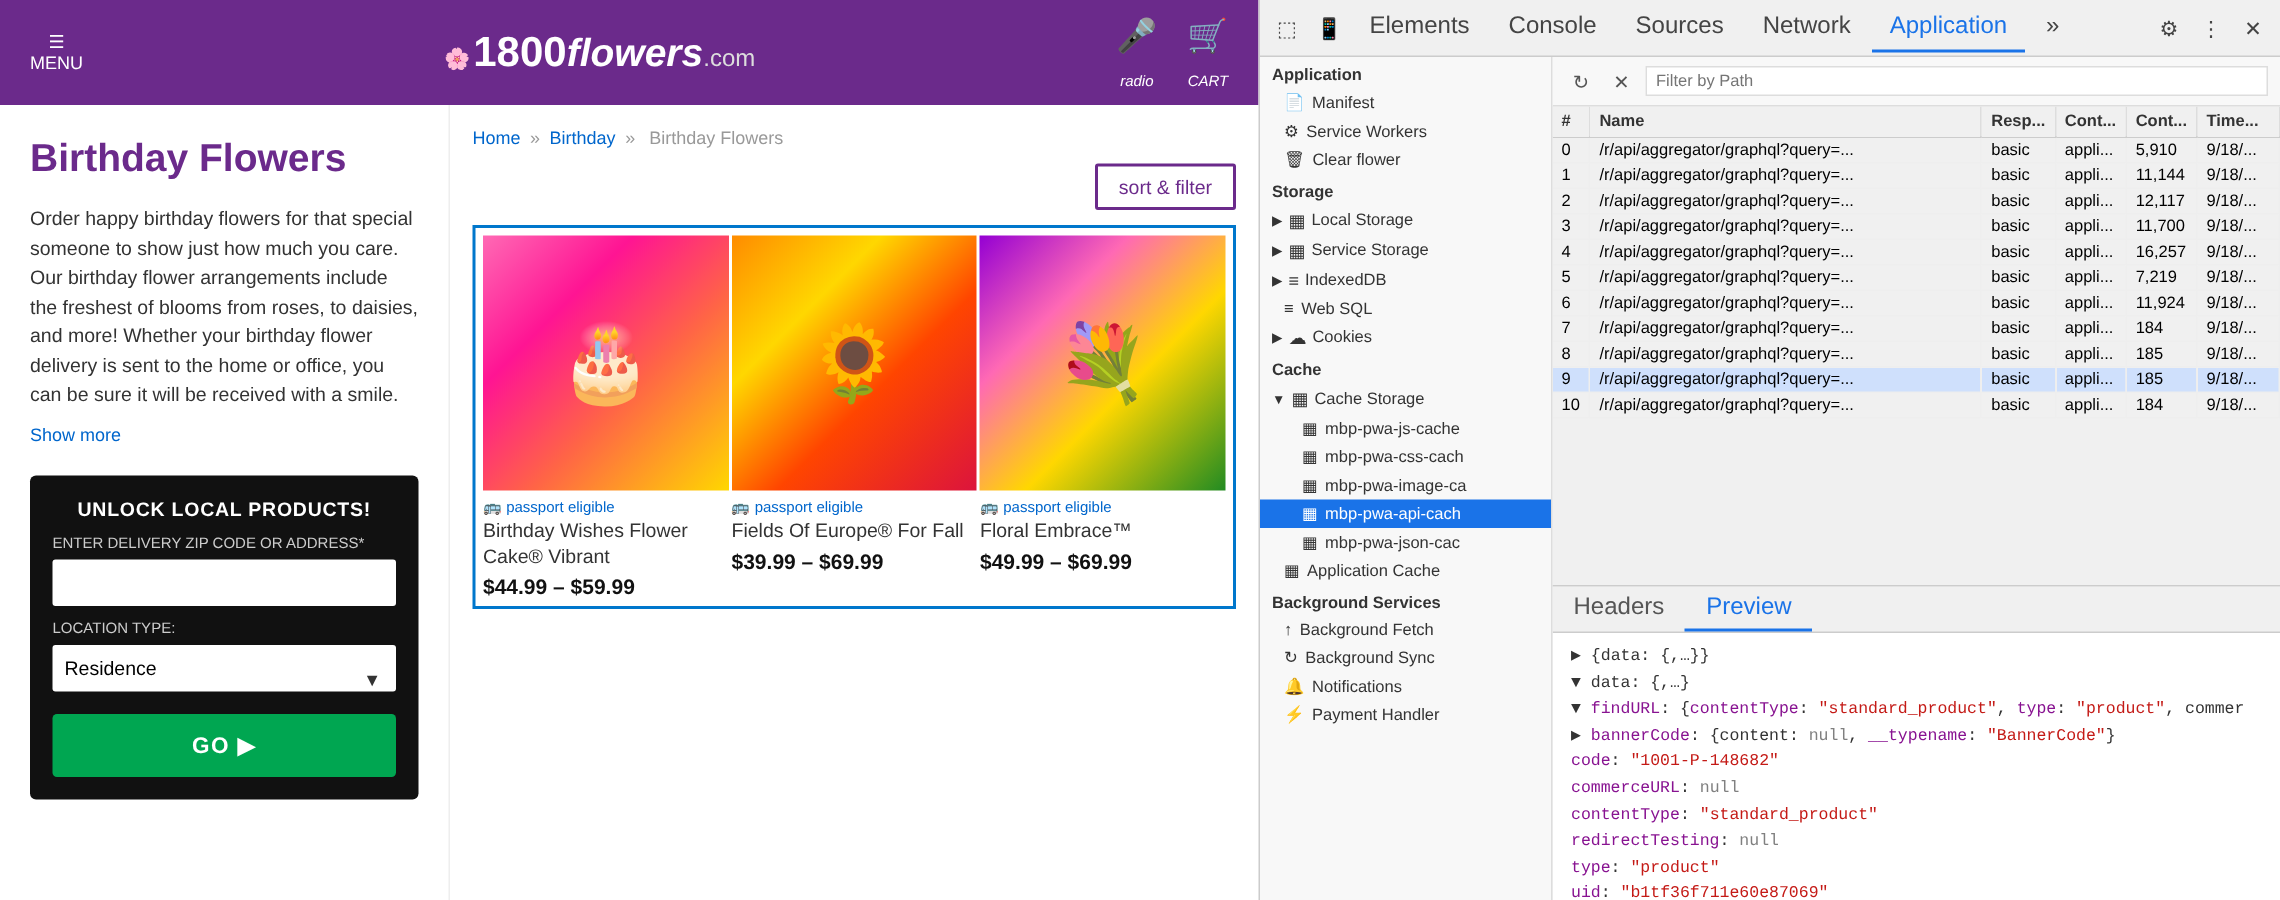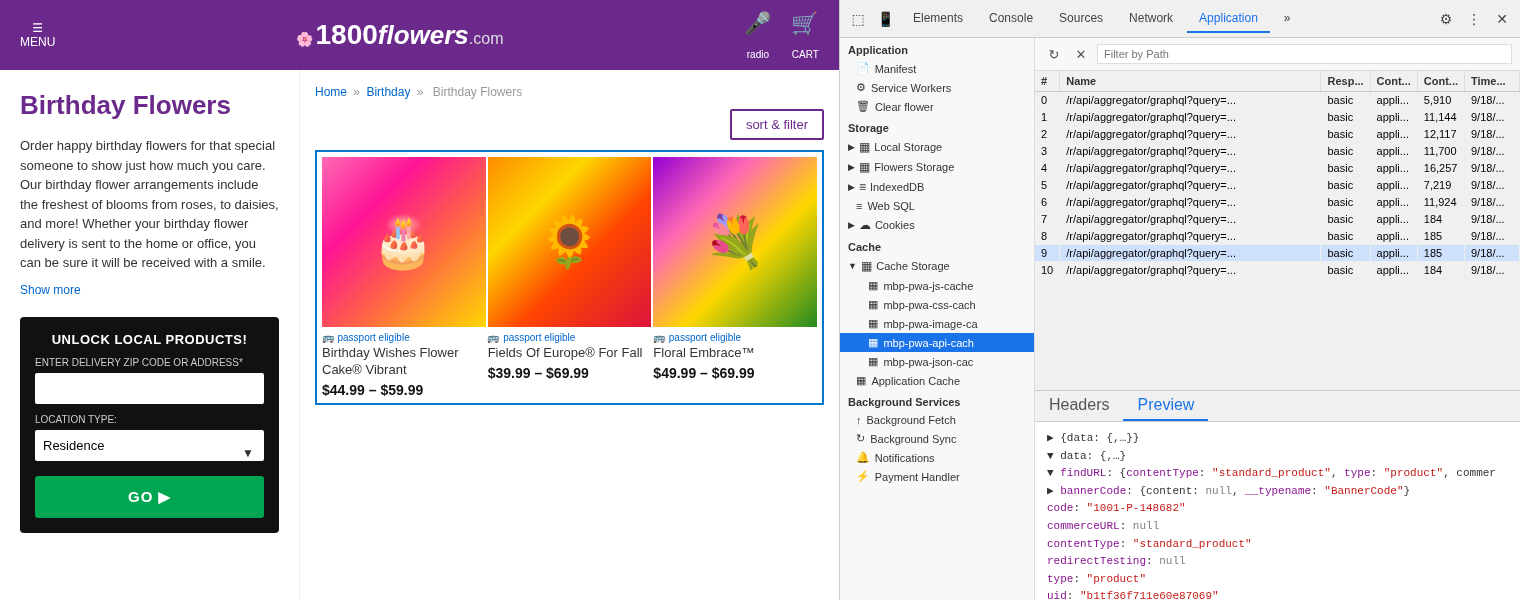--- a/index.html
+++ b/index.html
@@ -22,21 +22,21 @@
       padding: 8px 20px;
       display: flex;
       align-items: center;
       justify-content: space-between;
       min-height: 70px;
     }
     .header-left { display: flex; flex-direction: column; align-items: center; cursor: pointer; }
     .header-logo { display: flex; align-items: center; flex-direction: column; }
     .header-right { display: flex; align-items: center; gap: 20px; }
     .header-icon { display: flex; flex-direction: column; align-items: center; color: white; cursor: pointer; }
-    .header-icon span { font-size: 10px; margin-top: 12px; }
+    .header-icon span { font-size: 10px; margin-top: 12px; font-style: italic; }
     .mic-icon, .cart-icon { font-size: 22px; }
 
     
     .site-content {
       flex: 1;
       display: flex;
       overflow: hidden;
     }
 
     
@@ -203,21 +203,21 @@
     }
     .dt-icon-btn {
       width: 26px; height: 26px;
       border: none; background: none;
       cursor: pointer; border-radius: 3px;
       display: flex; align-items: center; justify-content: center;
       font-size: 14px; color: #444;
     }
     .dt-tab {
       padding: 6px 12px;
-      font-size: 12px;
+      font-size: 16px;
       cursor: pointer;
       border: none;
       background: none;
       color: #444;
       border-bottom: 2px solid transparent;
       white-space: nowrap;
     }
     .dt-tab.active { color: #1a73e8; border-bottom: 2px solid #1a73e8; }
     .dt-spacer { flex: 1; }
     .dt-right-icons { display: flex; gap: 2px; }
@@ -530,21 +530,21 @@
 
       <div class="app-section-title">Storage</div>
       <div class="app-group-header">
         <span class="chevron">▶</span>
         <span style="font-size:12px;">▦</span>
         <span>Local Storage</span>
       </div>
       <div class="app-group-header">
         <span class="chevron">▶</span>
         <span style="font-size:12px;">▦</span>
-        <span>Flowers Storage</span>
+        <span>Service Storage</span>
       </div>
       <div class="app-group-header">
         <span class="chevron">▶</span>
         <span style="font-size:12px;">≡</span>
         <span>IndexedDB</span>
       </div>
       <div class="app-item">
         <span class="item-icon">≡</span>
         <span>Web SQL</span>
       </div>

